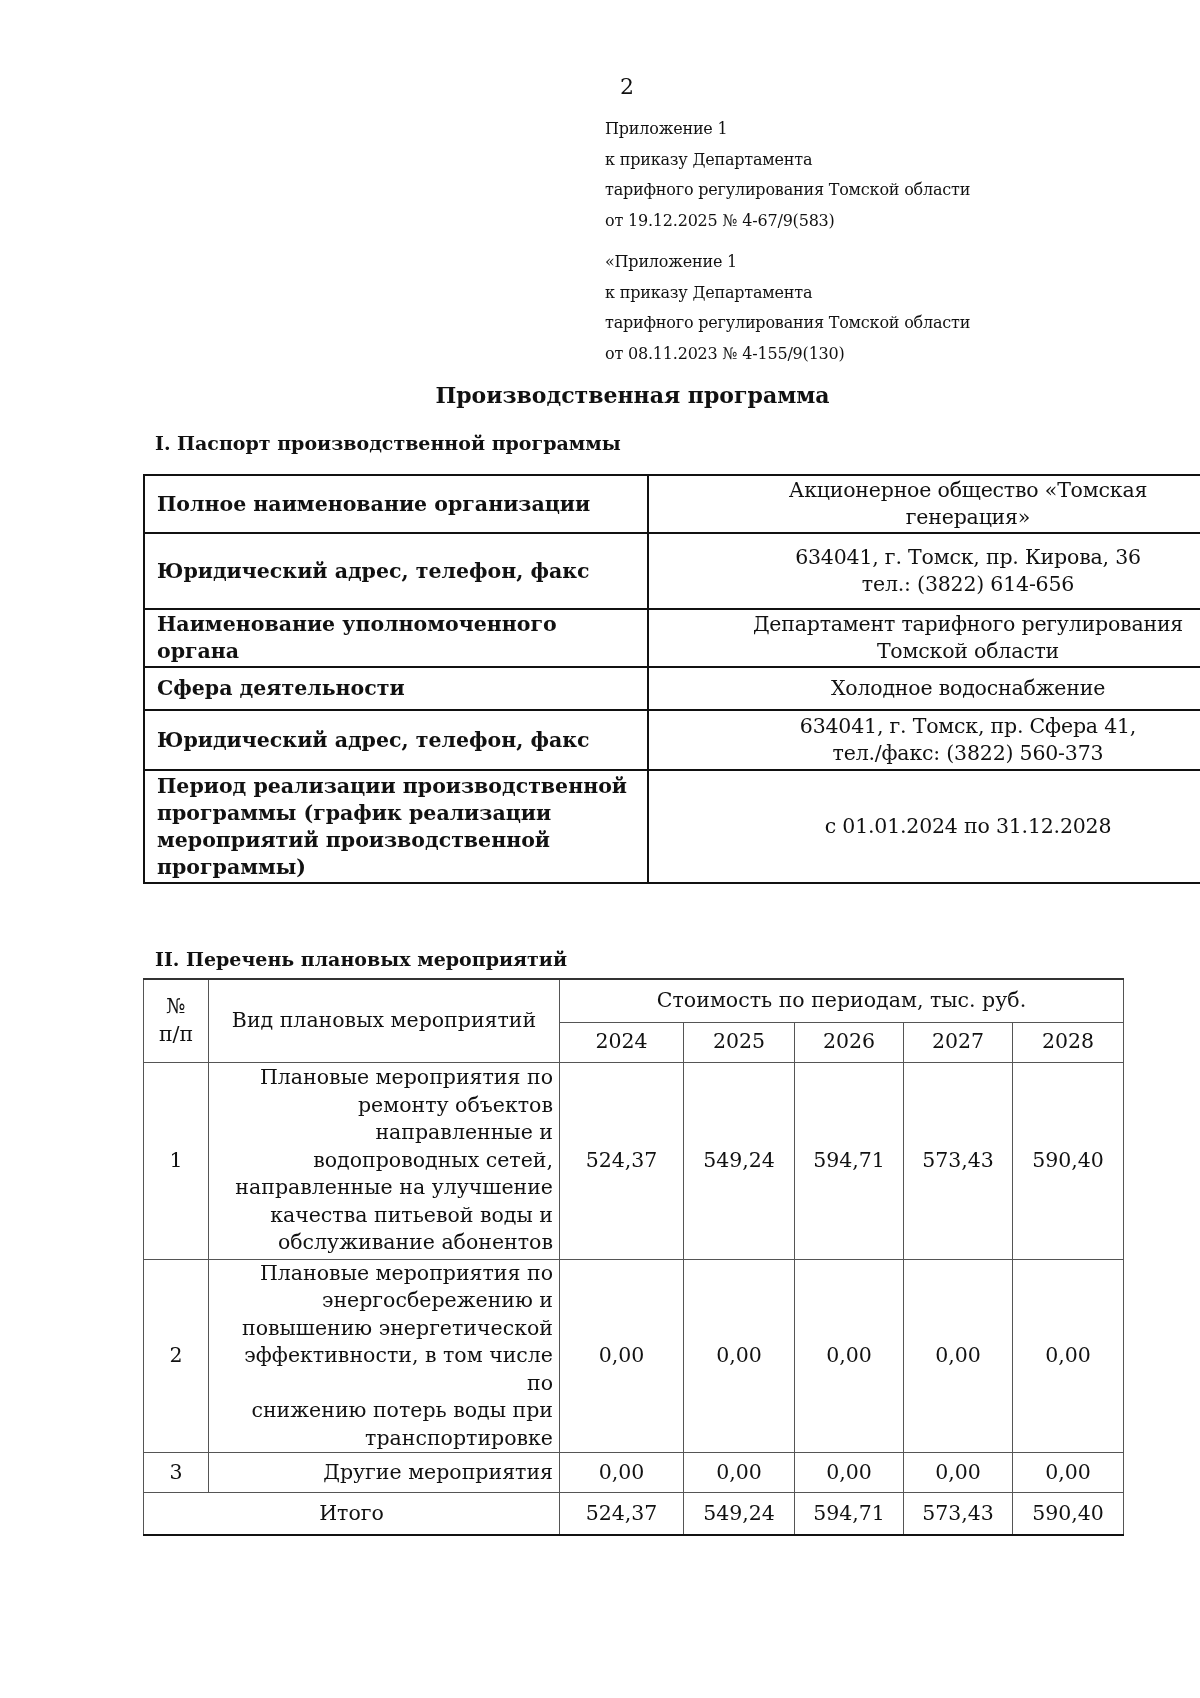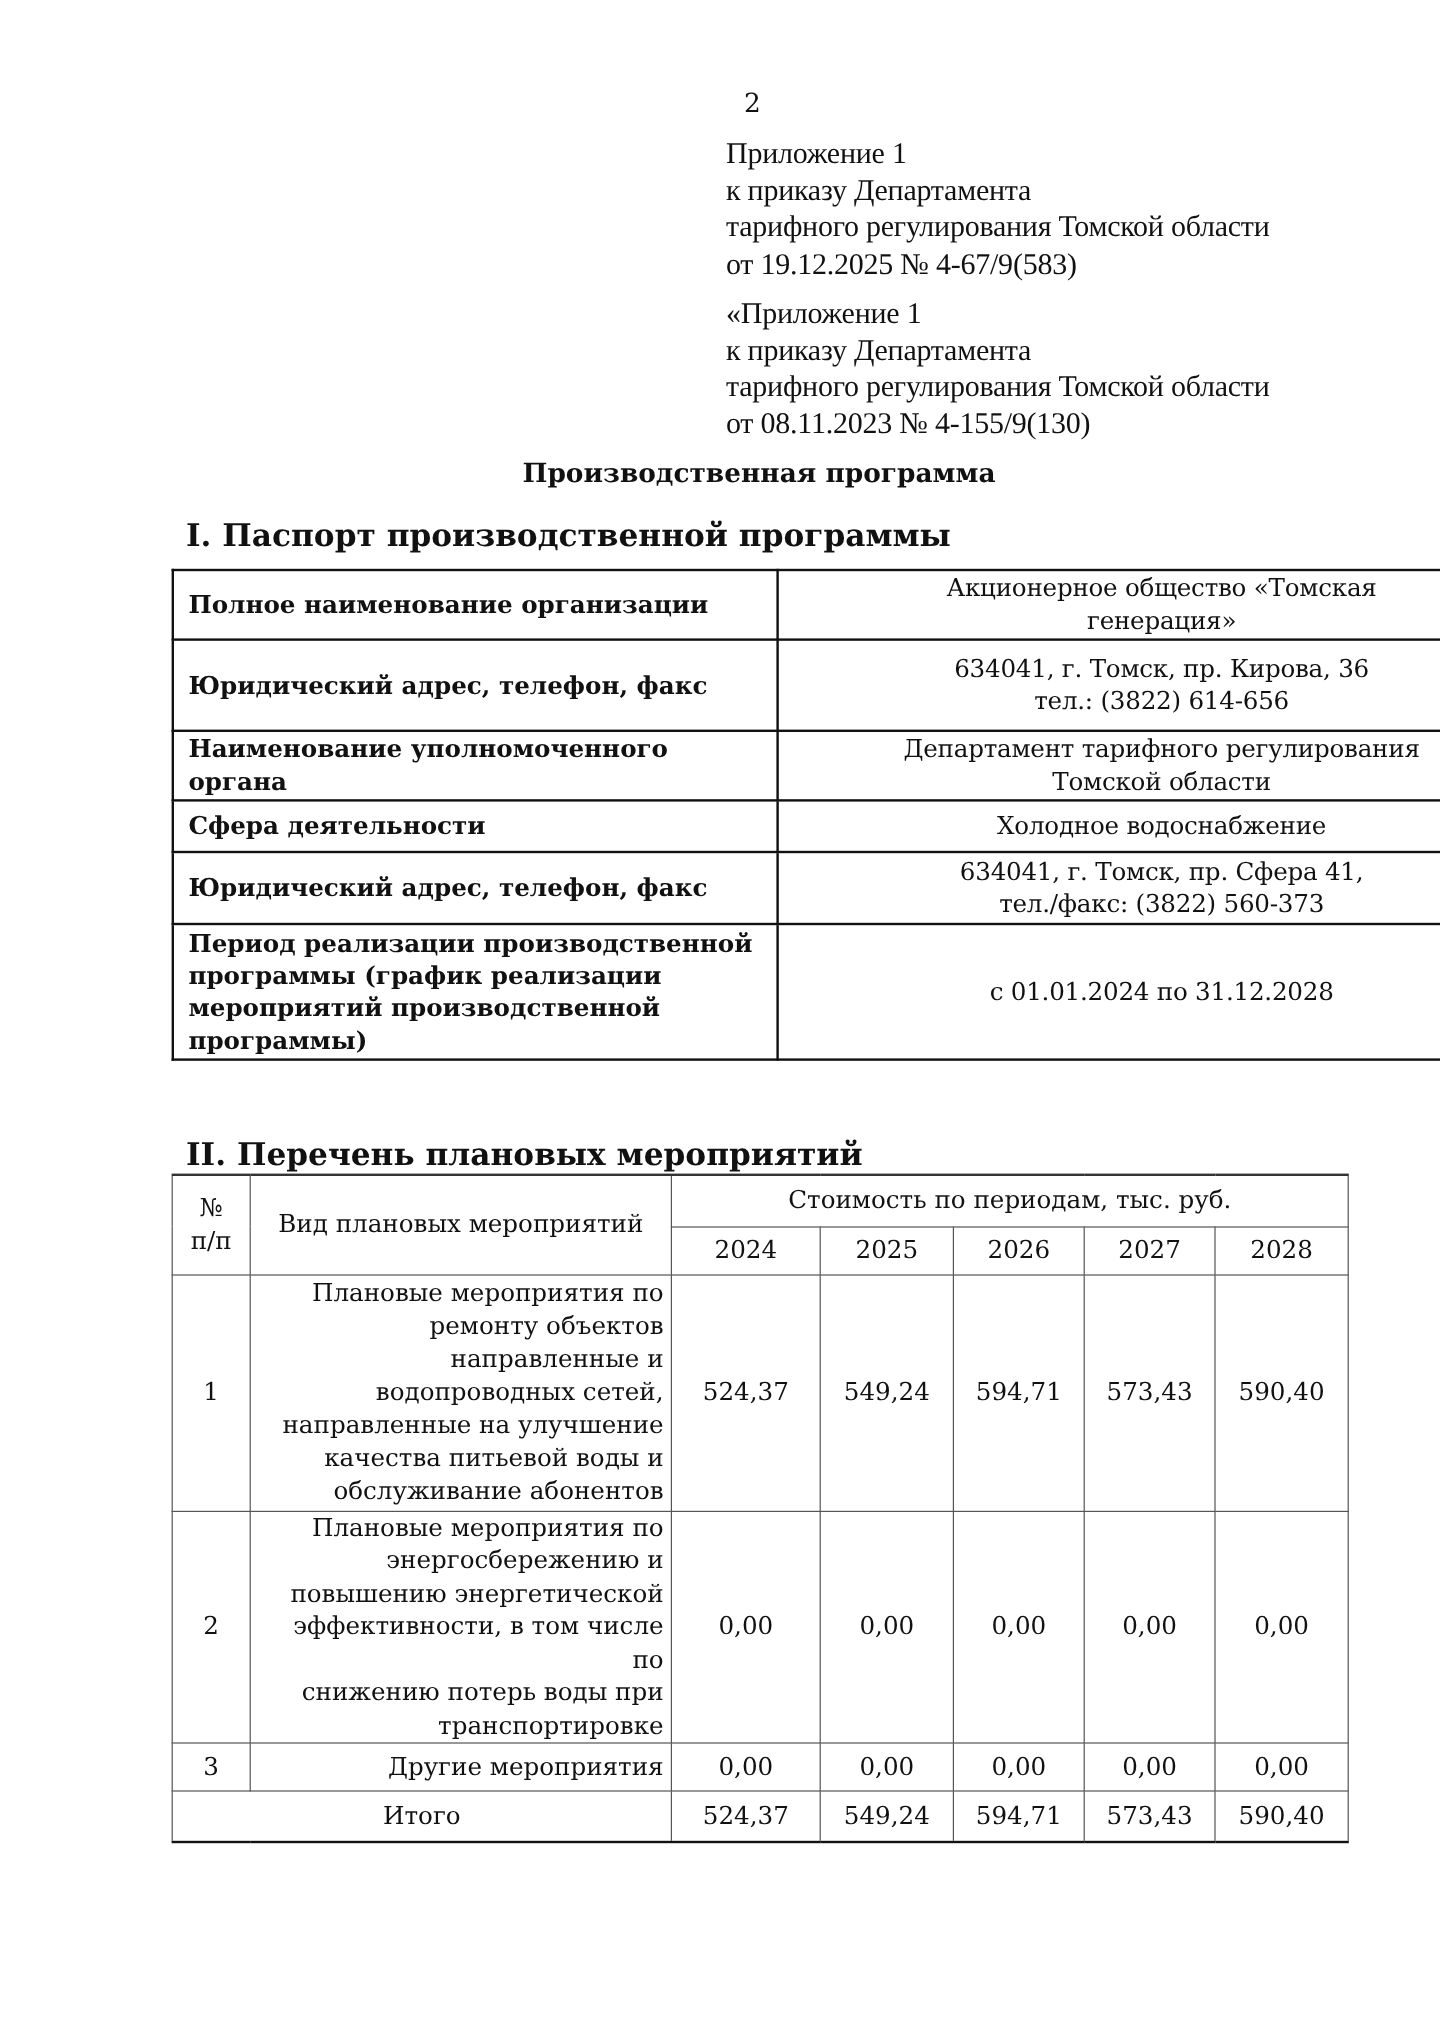--- a/index.html
+++ b/index.html
@@ -2,25 +2,25 @@
 <html><head>
 <meta charset="utf-8">
 <style>
   html, body { margin: 0; padding: 0; background: #ffffff; }
   body {
     width: 1200px; height: 1698px; position: relative; overflow: hidden;
     font-family: "DejaVu Serif", "Liberation Serif", serif; color: #111111;
   }
   .abs { position: absolute; }
   .page-num { left: 620px; top: 74px; font-size: 22px; }
-  .hdr-block { left: 605px; font-size: 25px; line-height: 30.5px; white-space: nowrap; letter-spacing: -0.2px; font-family: Liberation Serif, serif; }
+  .hdr-block { left: 605px; font-size: 16px; line-height: 30.5px; white-space: nowrap; letter-spacing: -0.2px; }
   .hdr1 { top: 114px; }
   .hdr2 { top: 247px; }
   .title { left: 0; width: 1265px; text-align: center; top: 382px; font-size: 22px; font-weight: bold; }
-  .sec { left: 155px; font-size: 26px; font-weight: bold; }
+  .sec { left: 155px; font-size: 19px; font-weight: bold; }
   .sec1 { top: 432px; }
   .sec2 { top: 948px; }
 
   table { border-collapse: collapse; position: absolute; table-layout: fixed; }
   .passport { left: 143px; top: 463px; width: 1114px; margin-top: 11px; }
   .passport td { border: 2px solid #111; padding: 0 12px; font-size: 20.5px; line-height: 27px; }
   .passport td.k { font-weight: bold; text-align: left; width: 478px; }
   .passport td.v { text-align: center; letter-spacing: -0.2px; padding-left: 44px; }
 
   .plan { left: 143px; top: 978px; width: 980px; }

